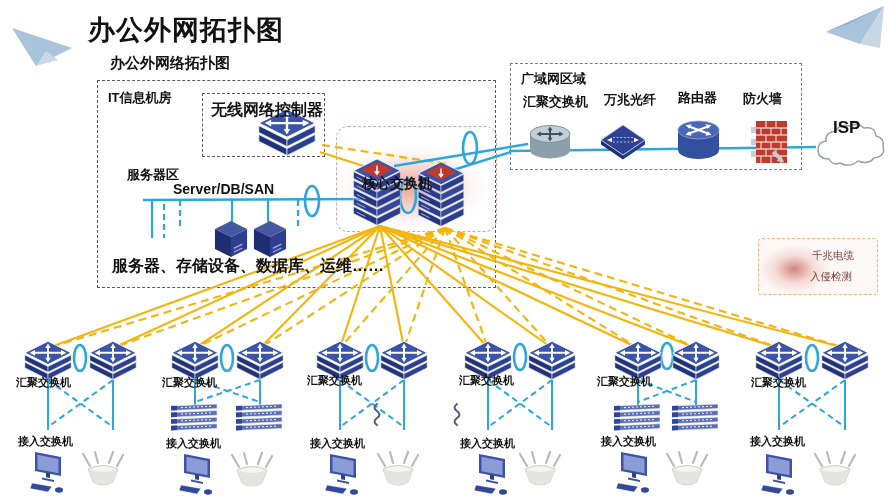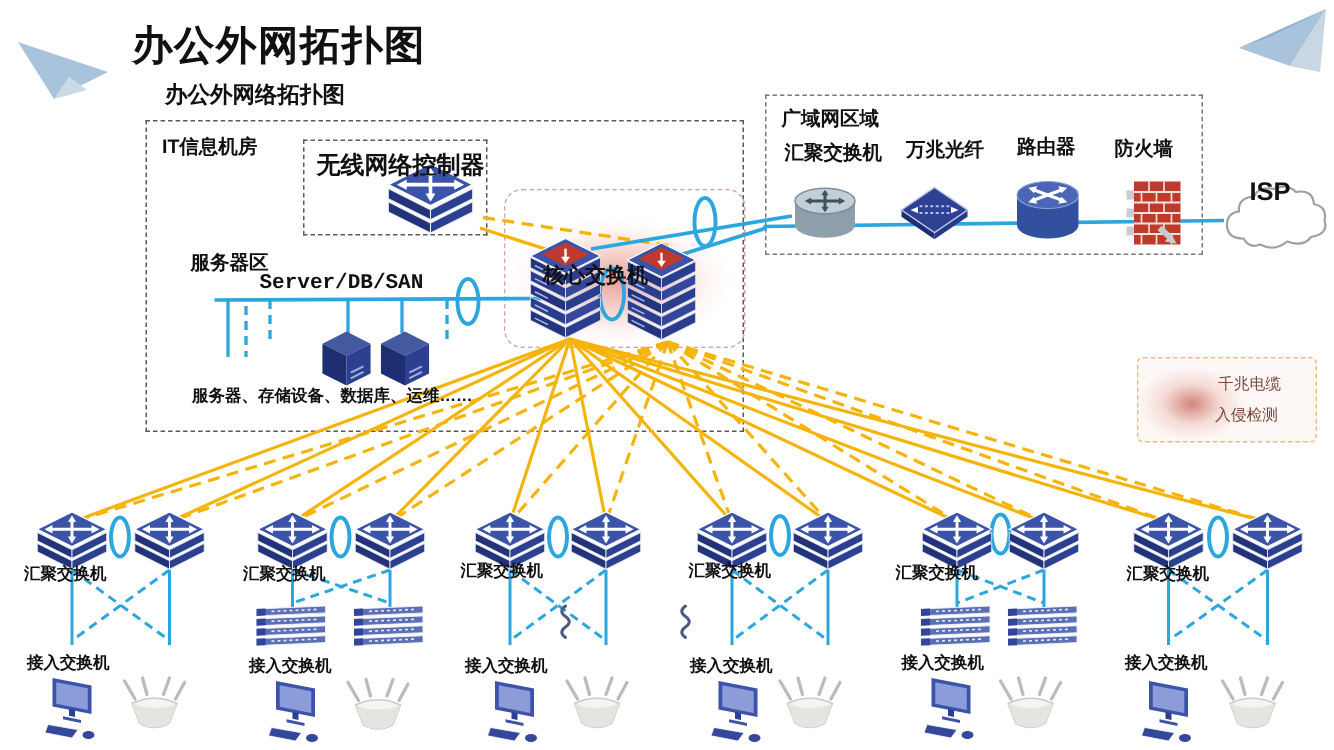--- a/index.html
+++ b/index.html
@@ -17,22 +17,22 @@
   #wires{position:absolute;left:0;top:0;z-index:1;}
   #icons{position:absolute;left:0;top:0;width:889px;height:500px;z-index:2;pointer-events:none;}
   #icons .ic{position:absolute;}
   #icons .ic svg{display:block;width:100%;height:100%;}
   .lbl{position:absolute;z-index:3;font-weight:bold;white-space:nowrap;color:#111;}
   #page-title{left:88px;top:12px;font-size:27px;letter-spacing:1px;}
   #frame-label{left:110px;top:54px;font-size:15px;}
   #itroom-label{left:108px;top:89px;font-size:13px;}
   #wlc-label{left:211px;top:100px;font-size:16px;}
   #srv-label{left:108px;top:166px;font-size:13px;margin-left:19px;}
-  #bus-label{left:173px;top:181px;font-size:14px;font-family:Liberation Mono, monospace;}
-  #srv-caption{left:128px;top:256px;font-size:11px;}
+  #bus-label{left:173px;top:181px;font-size:14px;}
+  #srv-caption{left:112px;top:256px;font-size:16px;}
   #core-label{left:362px;top:135px;font-size:14px;margin-top:40px;}
   #wan-label{left:521px;top:70px;font-size:13px;}
   .dev-lbl{font-size:13px;}
   #isp-label{left:833px;top:118px;width:40px;text-align:left;font-size:17px;}
   .legend-lbl{font-size:10.5px;font-weight:normal;color:#7c453c;}
   .g-lbl{font-size:11px;}
 </style>
 </head>
 <body>
 

